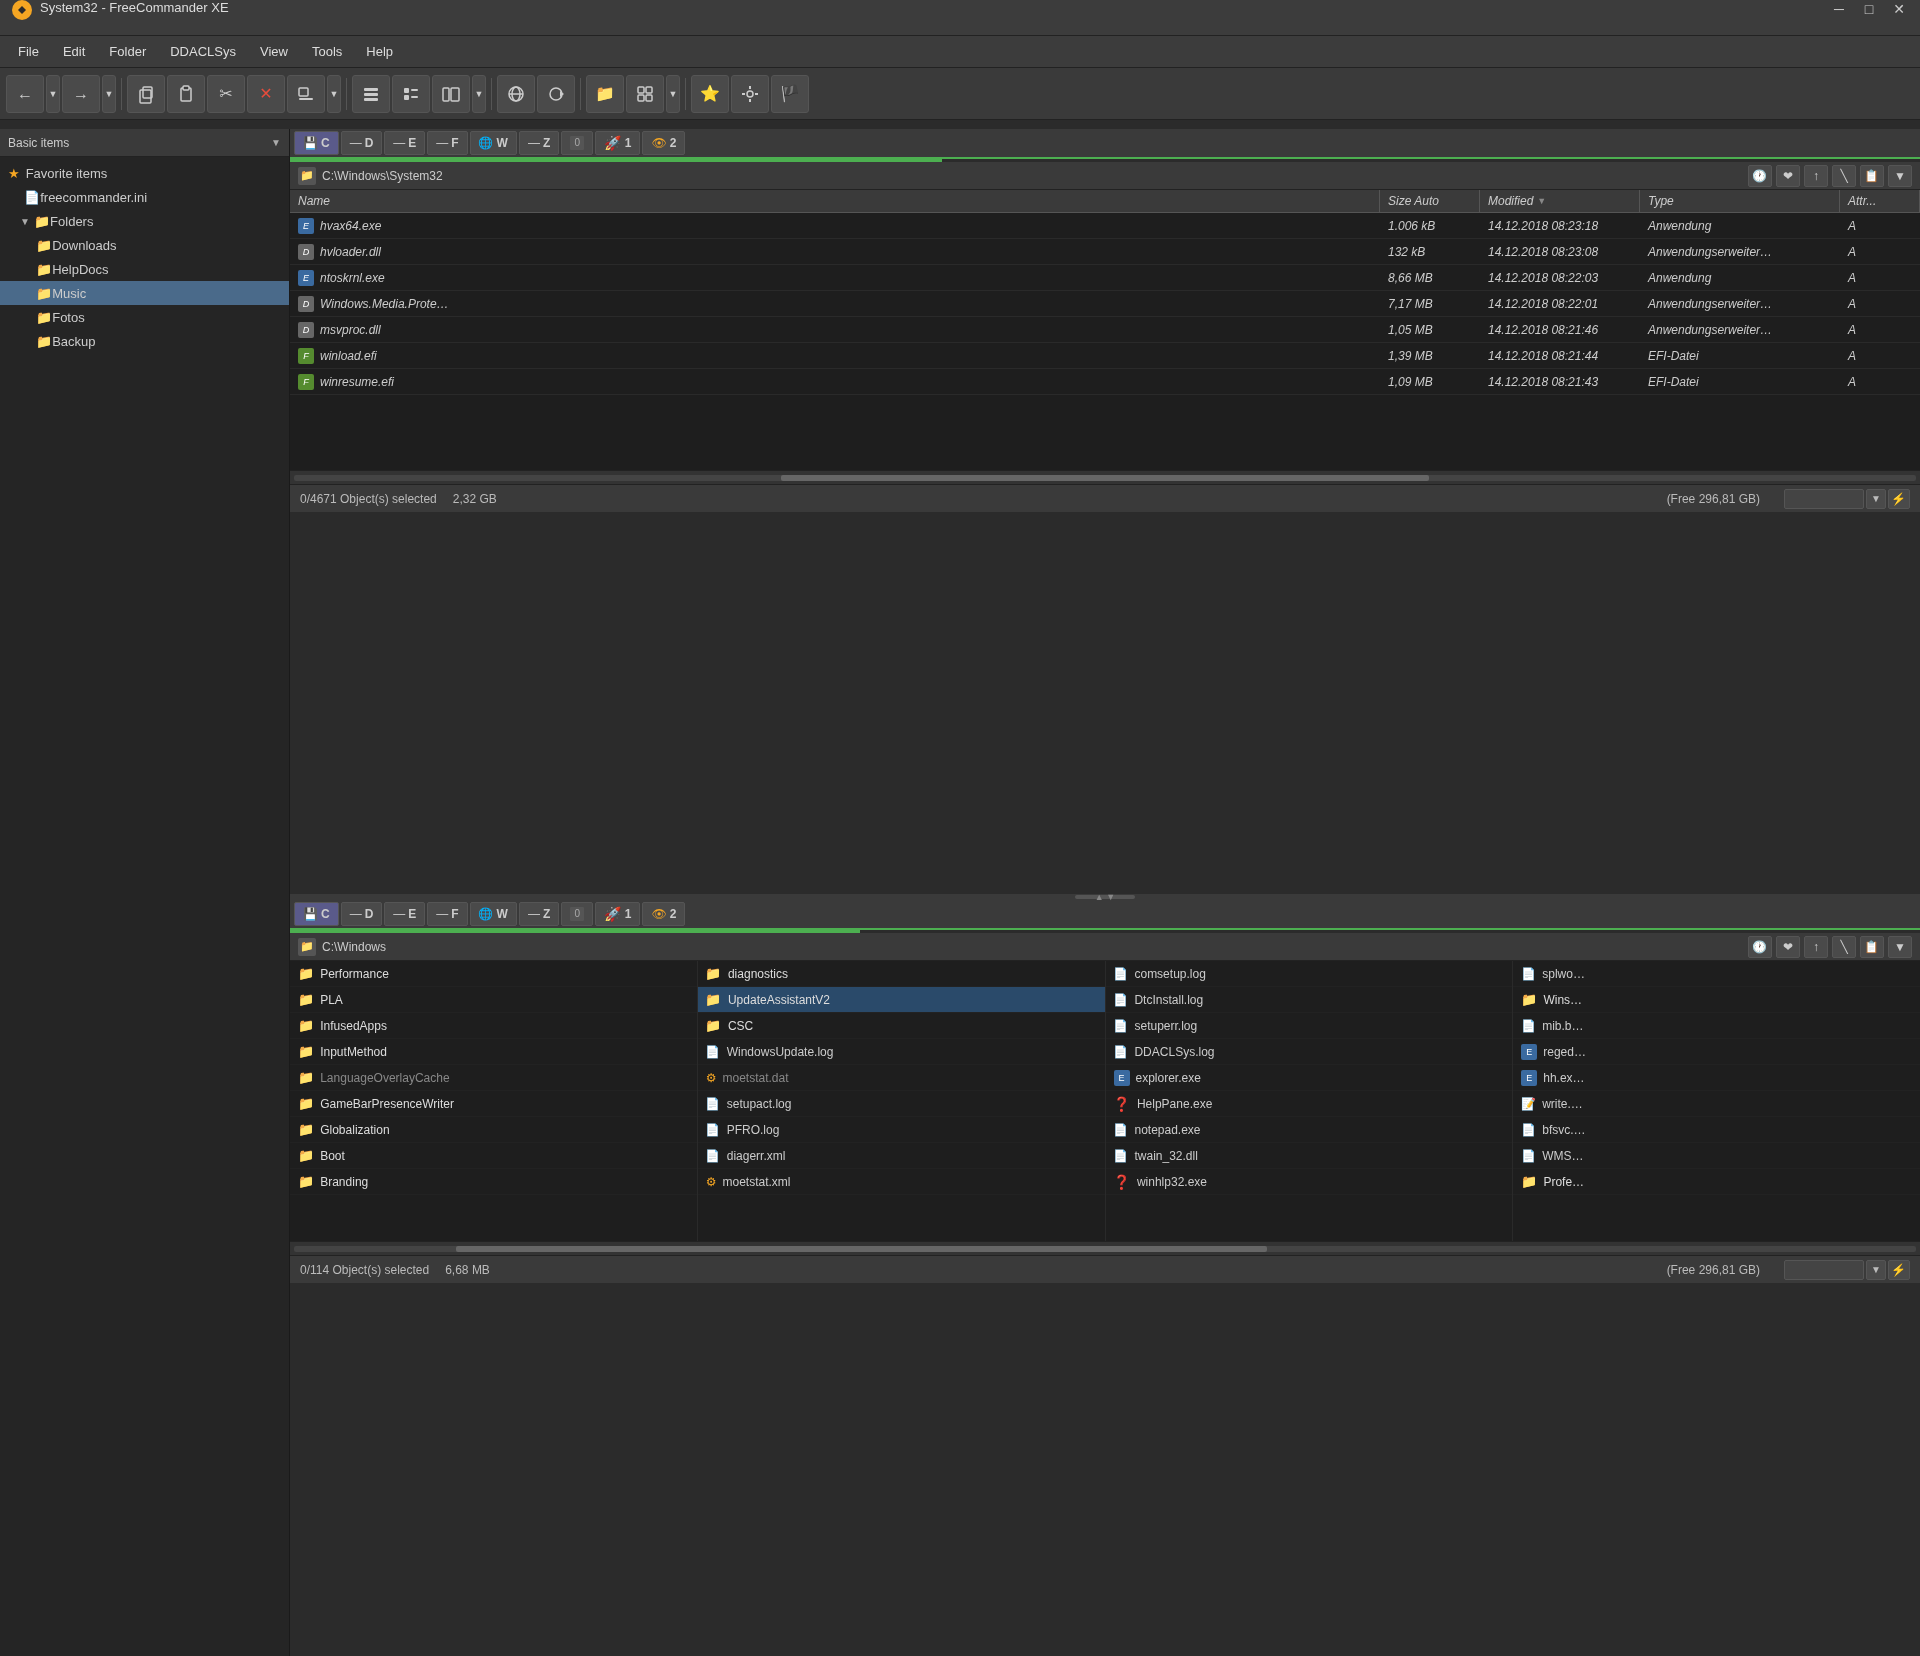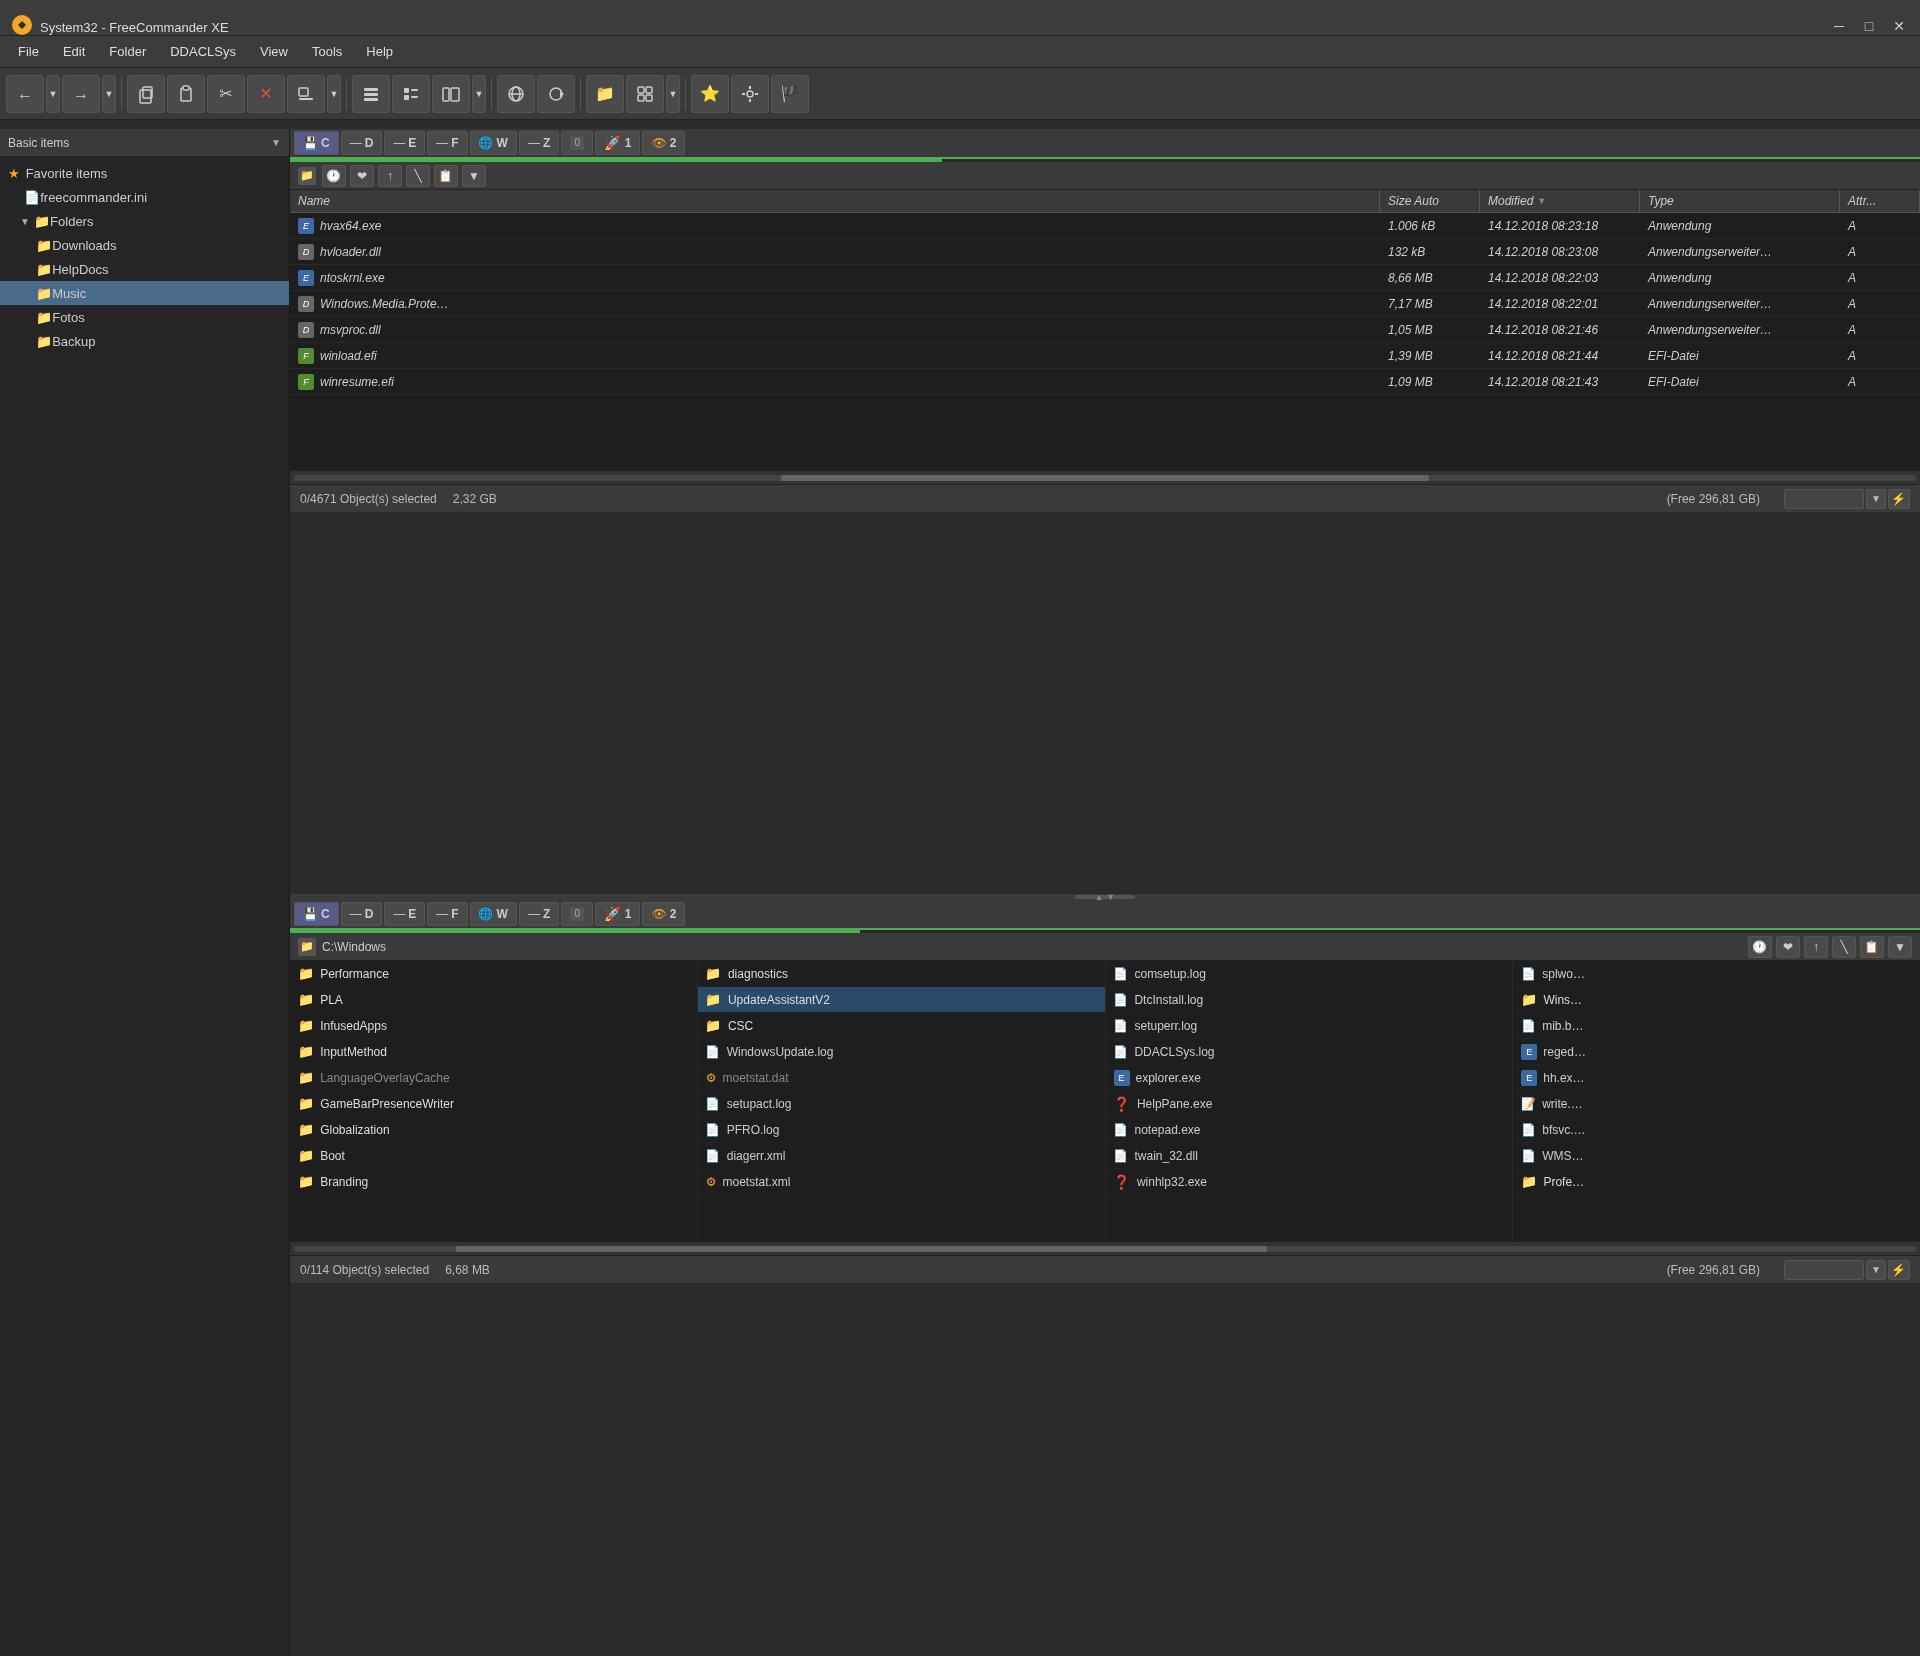--- a/index.html
+++ b/index.html
@@ -11,21 +11,21 @@
       font-size: 13px;
       color: #ddd;
       overflow: hidden;
     }
 
     
     .titlebar {
       background: #3c3c3c;
       height: 36px;
       display: flex;
-      align-items: flex-end;
+      align-items: flex-start;
       padding: 0 12px;
       border-bottom: 1px solid #222;
     }
     .titlebar-icon {
       width: 20px; height: 20px;
       background: #f5a623;
       border-radius: 50%;
       margin-right: 8px;
       display: flex; align-items: center; justify-content: center;
       font-size: 10px; color: #000; font-weight: bold;
@@ -550,20 +550,21 @@
         <div class="drive-tab">
           <span style="color:#f5a623;">👁</span>
           <span class="drive-letter">2</span>
         </div>
       </div>
 
       <div style="height:3px; background: linear-gradient(to right, #4caf50 40%, transparent 40%);"></div>
 
       <div class="pane-path-bar">
         <div class="pane-path-icon">📁</div>
+        <span class="pane-path-text">C:\Windows\System32</span>
         <div class="pane-toolbar-icons">
           <div class="pane-icon-btn">🕐</div>
           <div class="pane-icon-btn">❤</div>
           <div class="pane-icon-btn">↑</div>
           <div class="pane-icon-btn">╲</div>
           <div class="pane-icon-btn">📋</div>
           <div class="pane-icon-btn">▼</div>
         </div>
       </div>
 

